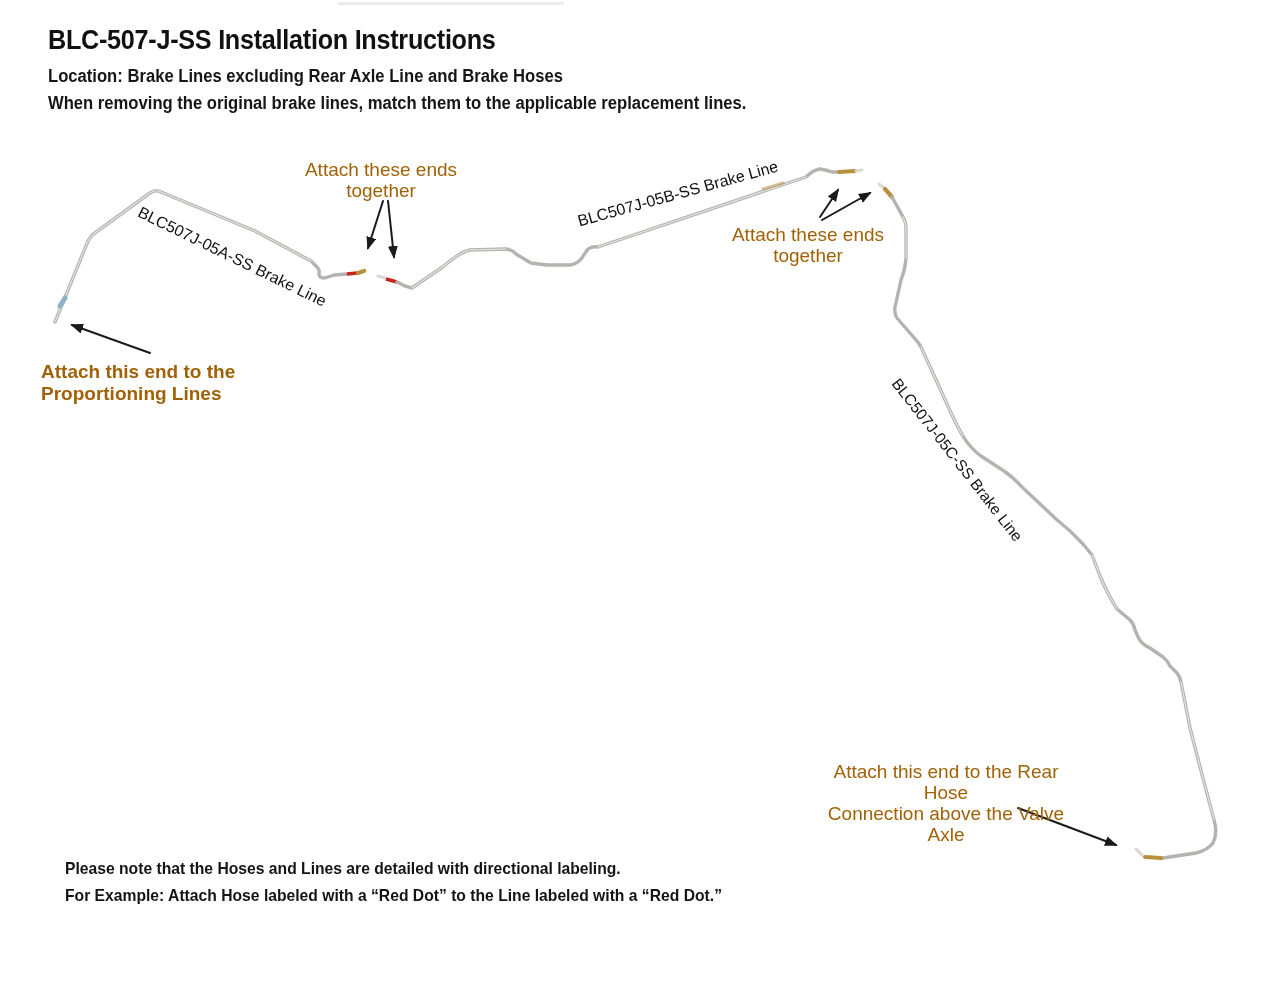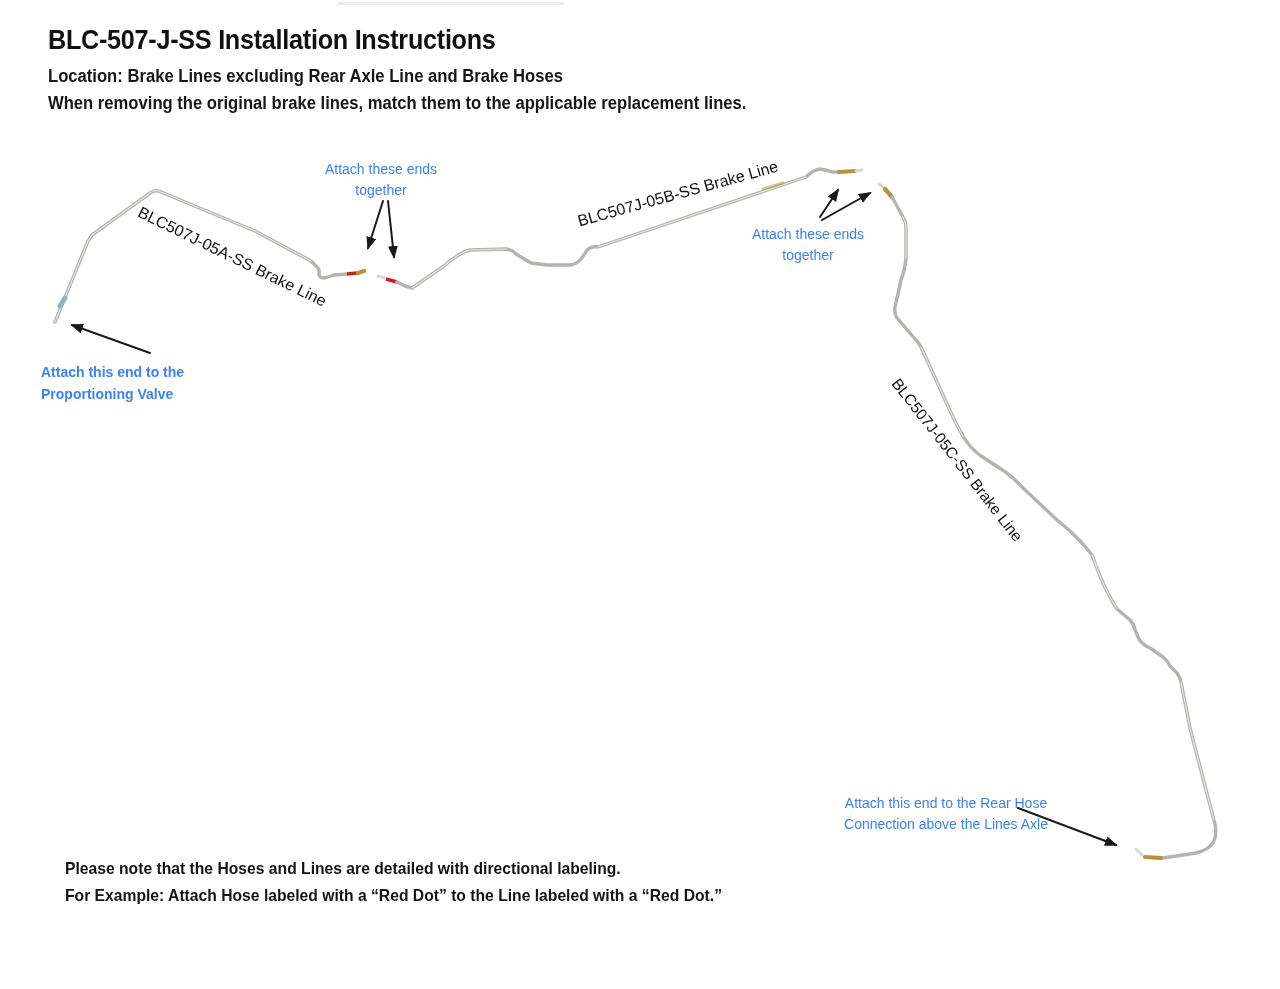--- a/index.html
+++ b/index.html
@@ -10,26 +10,26 @@
   }
   .abs{position:absolute;}
   .title{
     left:48px;top:24px;font-size:28px;font-weight:bold;color:#111;
     transform:scaleX(0.9);transform-origin:left top;white-space:nowrap;letter-spacing:-0.3px;
   }
   .subline{font-size:17.5px;font-weight:bold;color:#161616;white-space:nowrap;
     transform:scaleX(0.95);transform-origin:left top;}
   .sub1{left:48px;top:66px;}
   .sub2{left:48px;top:93px;}
-  .callout{font-size:14px;line-height:21px;color:#3b82f6;}
+  .callout{font-size:19px;line-height:21px;color:#a16207;}
   .center{text-align:center;}
   .attach1{left:291px;top:159px;width:180px;}
   .attach2{left:718px;top:224px;width:180px;}
   .propvalve{left:41px;top:361px;width:220px;line-height:22px;font-weight:bold;}
-  .rearhose{left:815px;top:761px;width:262px;margin-top:32px;}
+  .rearhose{left:815px;top:761px;width:262px;}
   .linelabel{
     font-size:16px;color:#101010;white-space:nowrap;
   }
   .lblA{left:232px;top:257px;transform:translate(-50%,-50%) rotate(26deg);}
   .lblB{left:678px;top:194px;transform:translate(-50%,-50%) rotate(-15.5deg);}
   .lblC{left:957px;top:460px;font-size:15.5px;transform:translate(-50%,-50%) rotate(52deg);}
   .note{font-size:16.5px;font-weight:bold;color:#141414;white-space:nowrap;
     transform:scaleX(0.95);transform-origin:left top;}
   .note1{left:65px;top:859px;}
   .note2{left:65px;top:886px;}
@@ -102,26 +102,26 @@
   <div>together</div>
 </div>
 
 <div class="abs callout center attach2">
   <div>Attach these ends</div>
   <div>together</div>
 </div>
 
 <div class="abs callout propvalve">
   <div>Attach this end to the</div>
-  <div>Proportioning Valve</div>
+  <div>Proportioning Lines</div>
 </div>
 
 <div class="abs callout center rearhose">
   <div>Attach this end to the Rear Hose</div>
-  <div>Connection above the Lines Axle</div>
+  <div>Connection above the Valve Axle</div>
 </div>
 
 <div class="abs linelabel lblA">BLC507J-05A-SS Brake Line</div>
 <div class="abs linelabel lblB">BLC507J-05B-SS Brake Line</div>
 <div class="abs linelabel lblC">BLC507J-05C-SS Brake Line</div>
 
 <div class="abs note note1">Please note that the Hoses and Lines are detailed with directional labeling.</div>
 <div class="abs note note2">For Example: Attach Hose labeled with a “Red Dot” to the Line labeled with a “Red Dot.”</div>
 
 </body></html>

